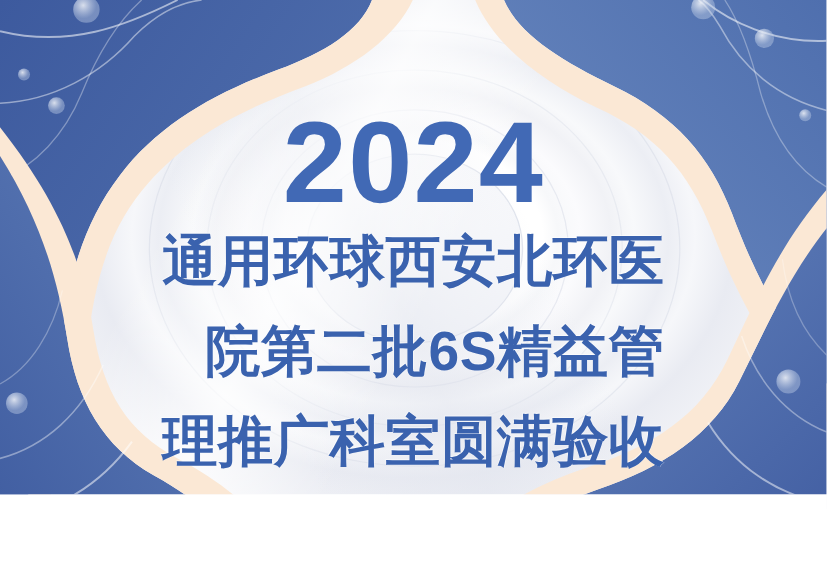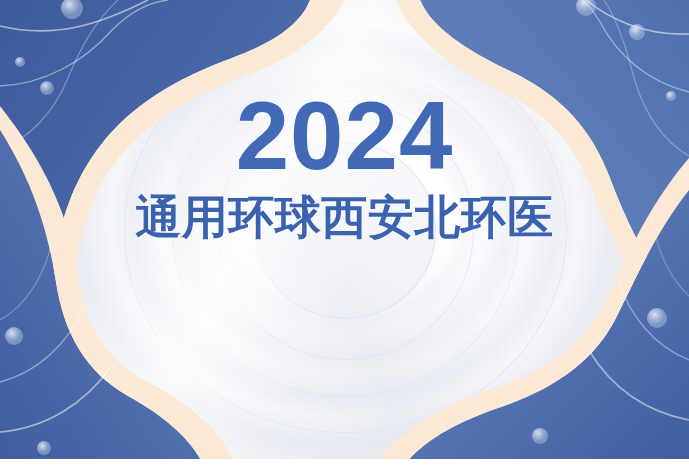--- a/index.html
+++ b/index.html
@@ -7,21 +7,21 @@
     padding: 0;
     background: #ffffff;
   }
   body {
     font-family: "Liberation Sans", "DejaVu Sans", sans-serif;
   }
 
   .poster {
     position: relative;
     width: 689px;
-    height: 459px;
+    height: 412px;
     overflow: hidden;
     background: #f4f5f8;
   }
 
   
   .bg-base {
     position: absolute;
     inset: 0;
     background:
       radial-gradient(ellipse 46% 58% at 50% 48%,
@@ -192,16 +192,18 @@
       <circle cx="657" cy="318" r="10" fill="url(#dot)"></circle>
       <circle cx="540" cy="436" r="8" fill="url(#dot)"></circle>
     </g>
   </svg>
 
   <div class="content">
     <div class="year">2024</div>
 
     <div class="headline">
       <span class="hl-line">通用环球西安北环医</span>
+      <span class="hl-line">院第二批6S精益管</span>
+      <span class="hl-line">理推广科室圆满验收</span>
     </div>
   </div>
 
 </div>
 
 </body></html>

